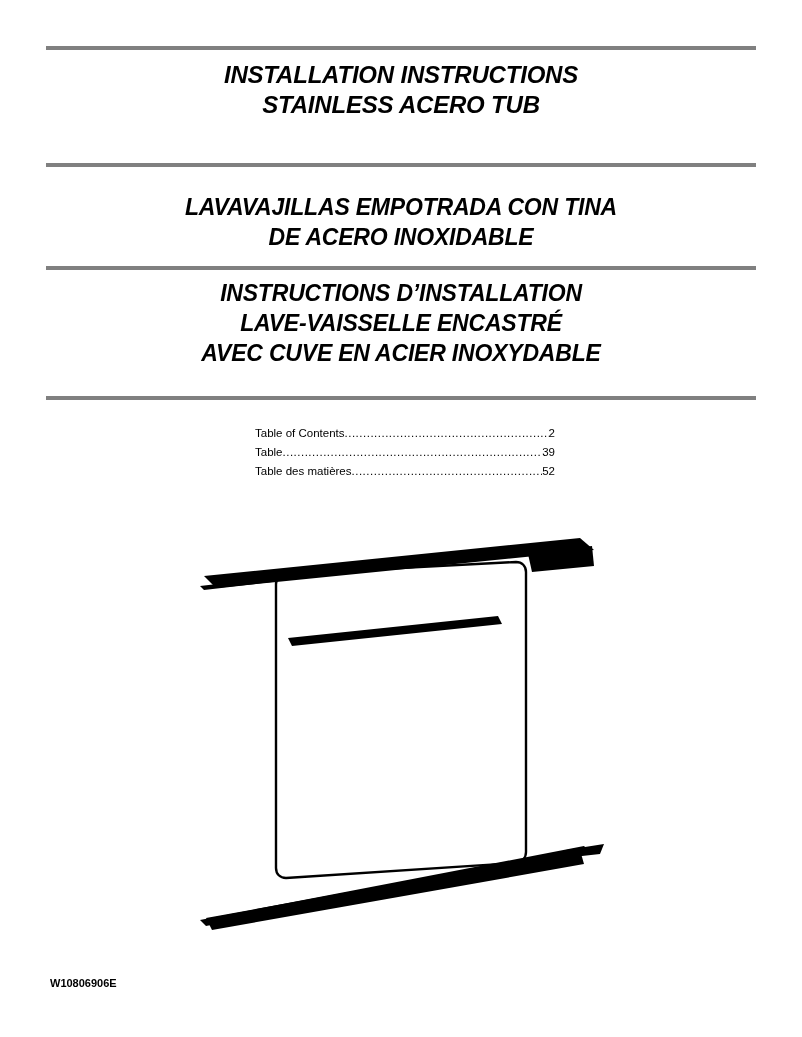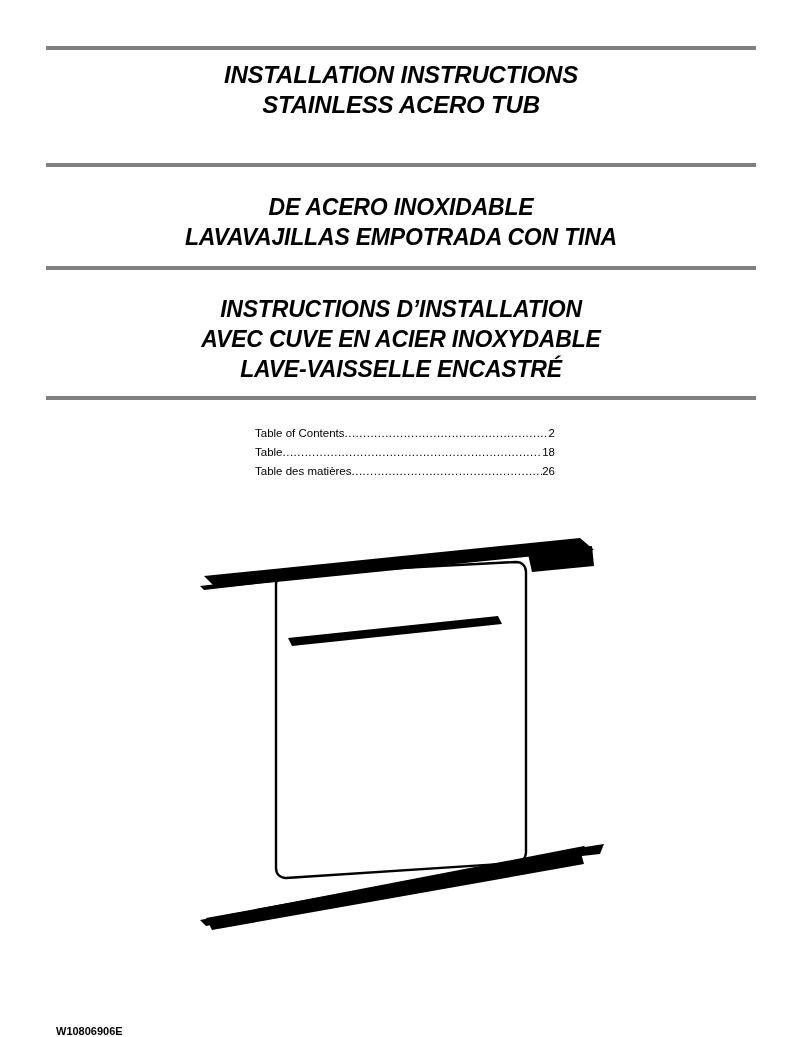--- a/index.html
+++ b/index.html
@@ -49,21 +49,21 @@
     top: 60px;
     font-size: 24px;
     line-height: 30px;
   }
   #title-es {
     top: 192px;
     font-size: 23px;
     line-height: 30px;
   }
   #title-fr {
-    top: 294px;
+    top: 278px;
     font-size: 23px;
     line-height: 30px;
   }
 
   .toc {
     position: absolute;
     left: 255px;
     top: 424px;
     width: 300px;
     font-size: 11.5px;
@@ -87,71 +87,70 @@
   .illustration {
     position: absolute;
     left: 180px;
     top: 520px;
     width: 440px;
     height: 420px;
   }
 
   .footer-code {
     position: absolute;
-    left: 56px;
+    left: 50px;
     top: 977px;
     font-size: 11px;
     font-weight: bold;
-    margin-top: 48px;
   }
 </style>
 </head>
 <body>
 
 <div class="page">
 
   <div class="rule" id="rule-1"></div>
 
   <div class="title-block" id="title-en">
     <span class="line">INSTALLATION INSTRUCTIONS</span>
     <span class="line">STAINLESS ACERO TUB</span>
   </div>
 
   <div class="rule" id="rule-2"></div>
 
   <div class="title-block" id="title-es">
+    <span class="line">LAVAVAJILLAS EMPOTRADA CON TINA</span>
     <span class="line">DE ACERO INOXIDABLE</span>
-    <span class="line">LAVAVAJILLAS EMPOTRADA CON TINA</span>
   </div>
 
   <div class="rule" id="rule-3"></div>
 
   <div class="title-block" id="title-fr">
     <span class="line">INSTRUCTIONS D’INSTALLATION</span>
+    <span class="line">LAVE-VAISSELLE ENCASTRÉ</span>
     <span class="line">AVEC CUVE EN ACIER INOXYDABLE</span>
-    <span class="line">LAVE-VAISSELLE ENCASTRÉ</span>
   </div>
 
   <div class="rule" id="rule-4"></div>
 
   <div class="toc">
     <div class="toc-row">
       <span class="toc-label">Table of Contents</span>
       <span class="toc-dots">..............................................................</span>
       <span class="toc-page">2</span>
     </div>
     <div class="toc-row">
       <span class="toc-label">Table</span>
       <span class="toc-dots">.................................................................................</span>
-      <span class="toc-page">18</span>
+      <span class="toc-page">39</span>
     </div>
     <div class="toc-row">
       <span class="toc-label">Table des matières</span>
       <span class="toc-dots">...........................................................</span>
-      <span class="toc-page">26</span>
+      <span class="toc-page">52</span>
     </div>
   </div>
 
   <div class="illustration">
     <svg width="440" height="420" viewBox="0 0 440 420" xmlns="http://www.w3.org/2000/svg">
 
       <path d="M24 56 L400 18 L414 30 L36 68 Z" fill="#000000"></path>
       <path d="M20 66 L88 58 L92 62 L24 70 Z" fill="#000000"></path>
       <path d="M348 34 L412 26 L414 46 L352 52 Z" fill="#000000"></path>
 

